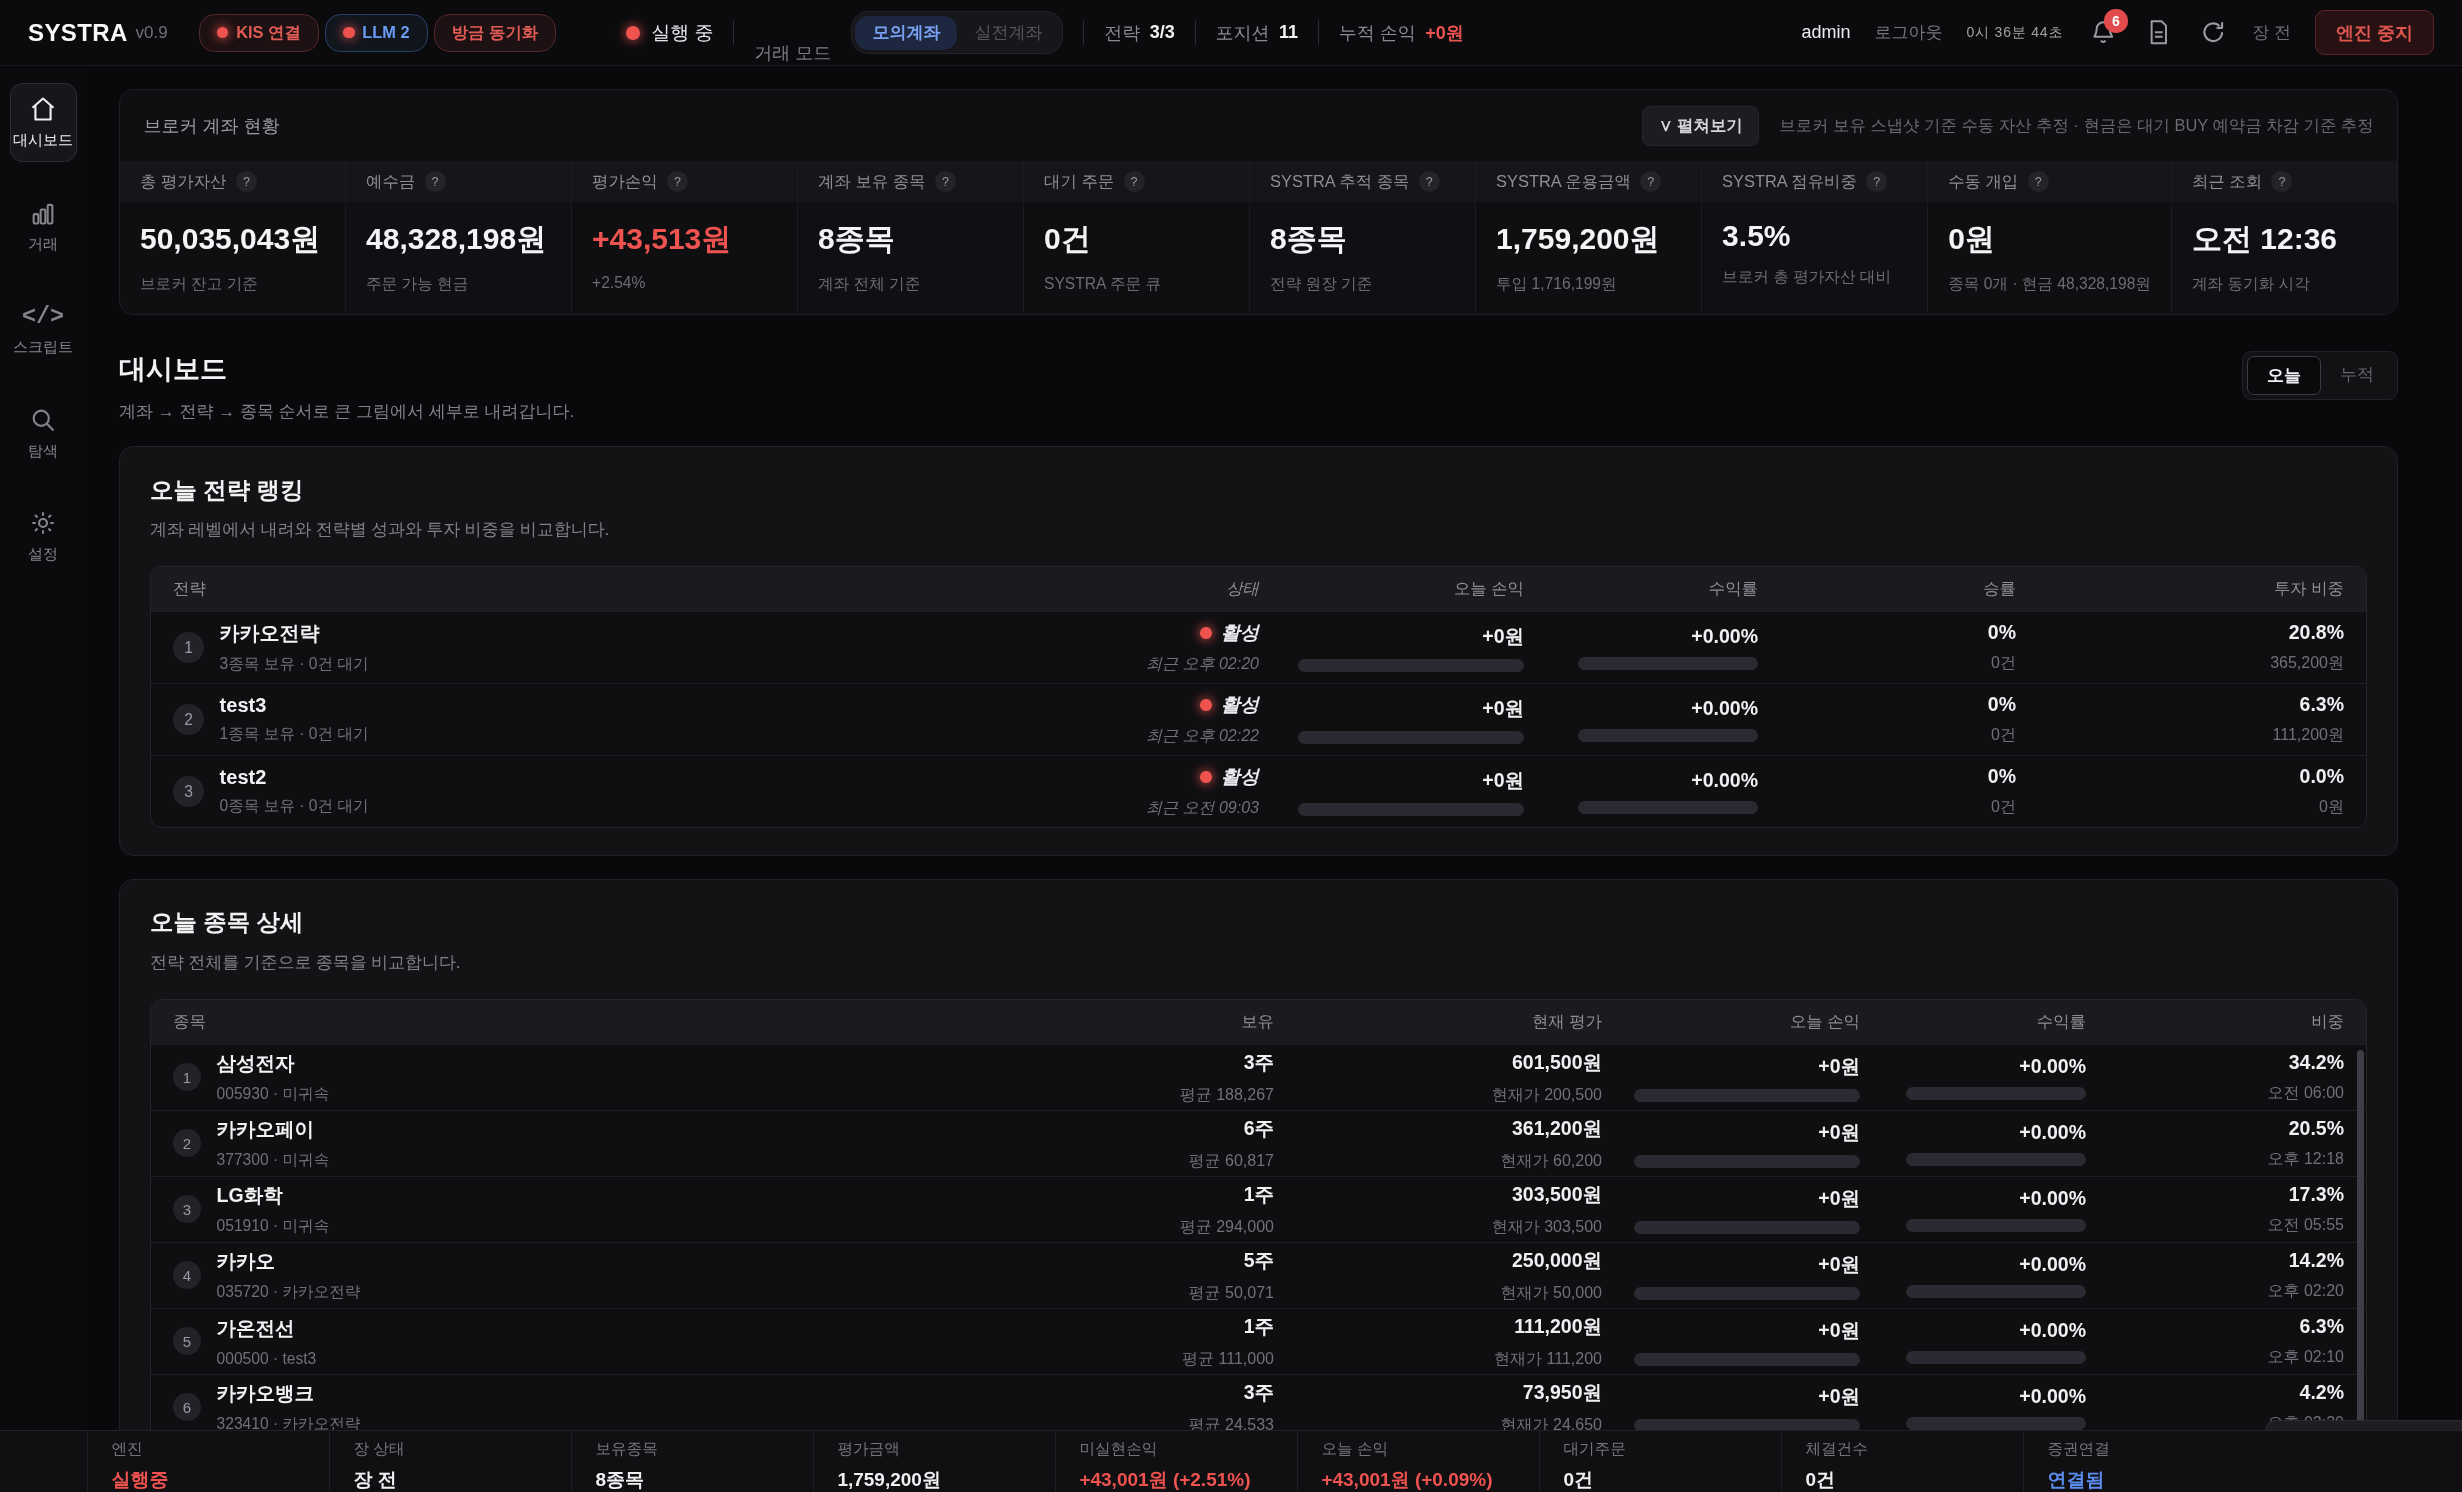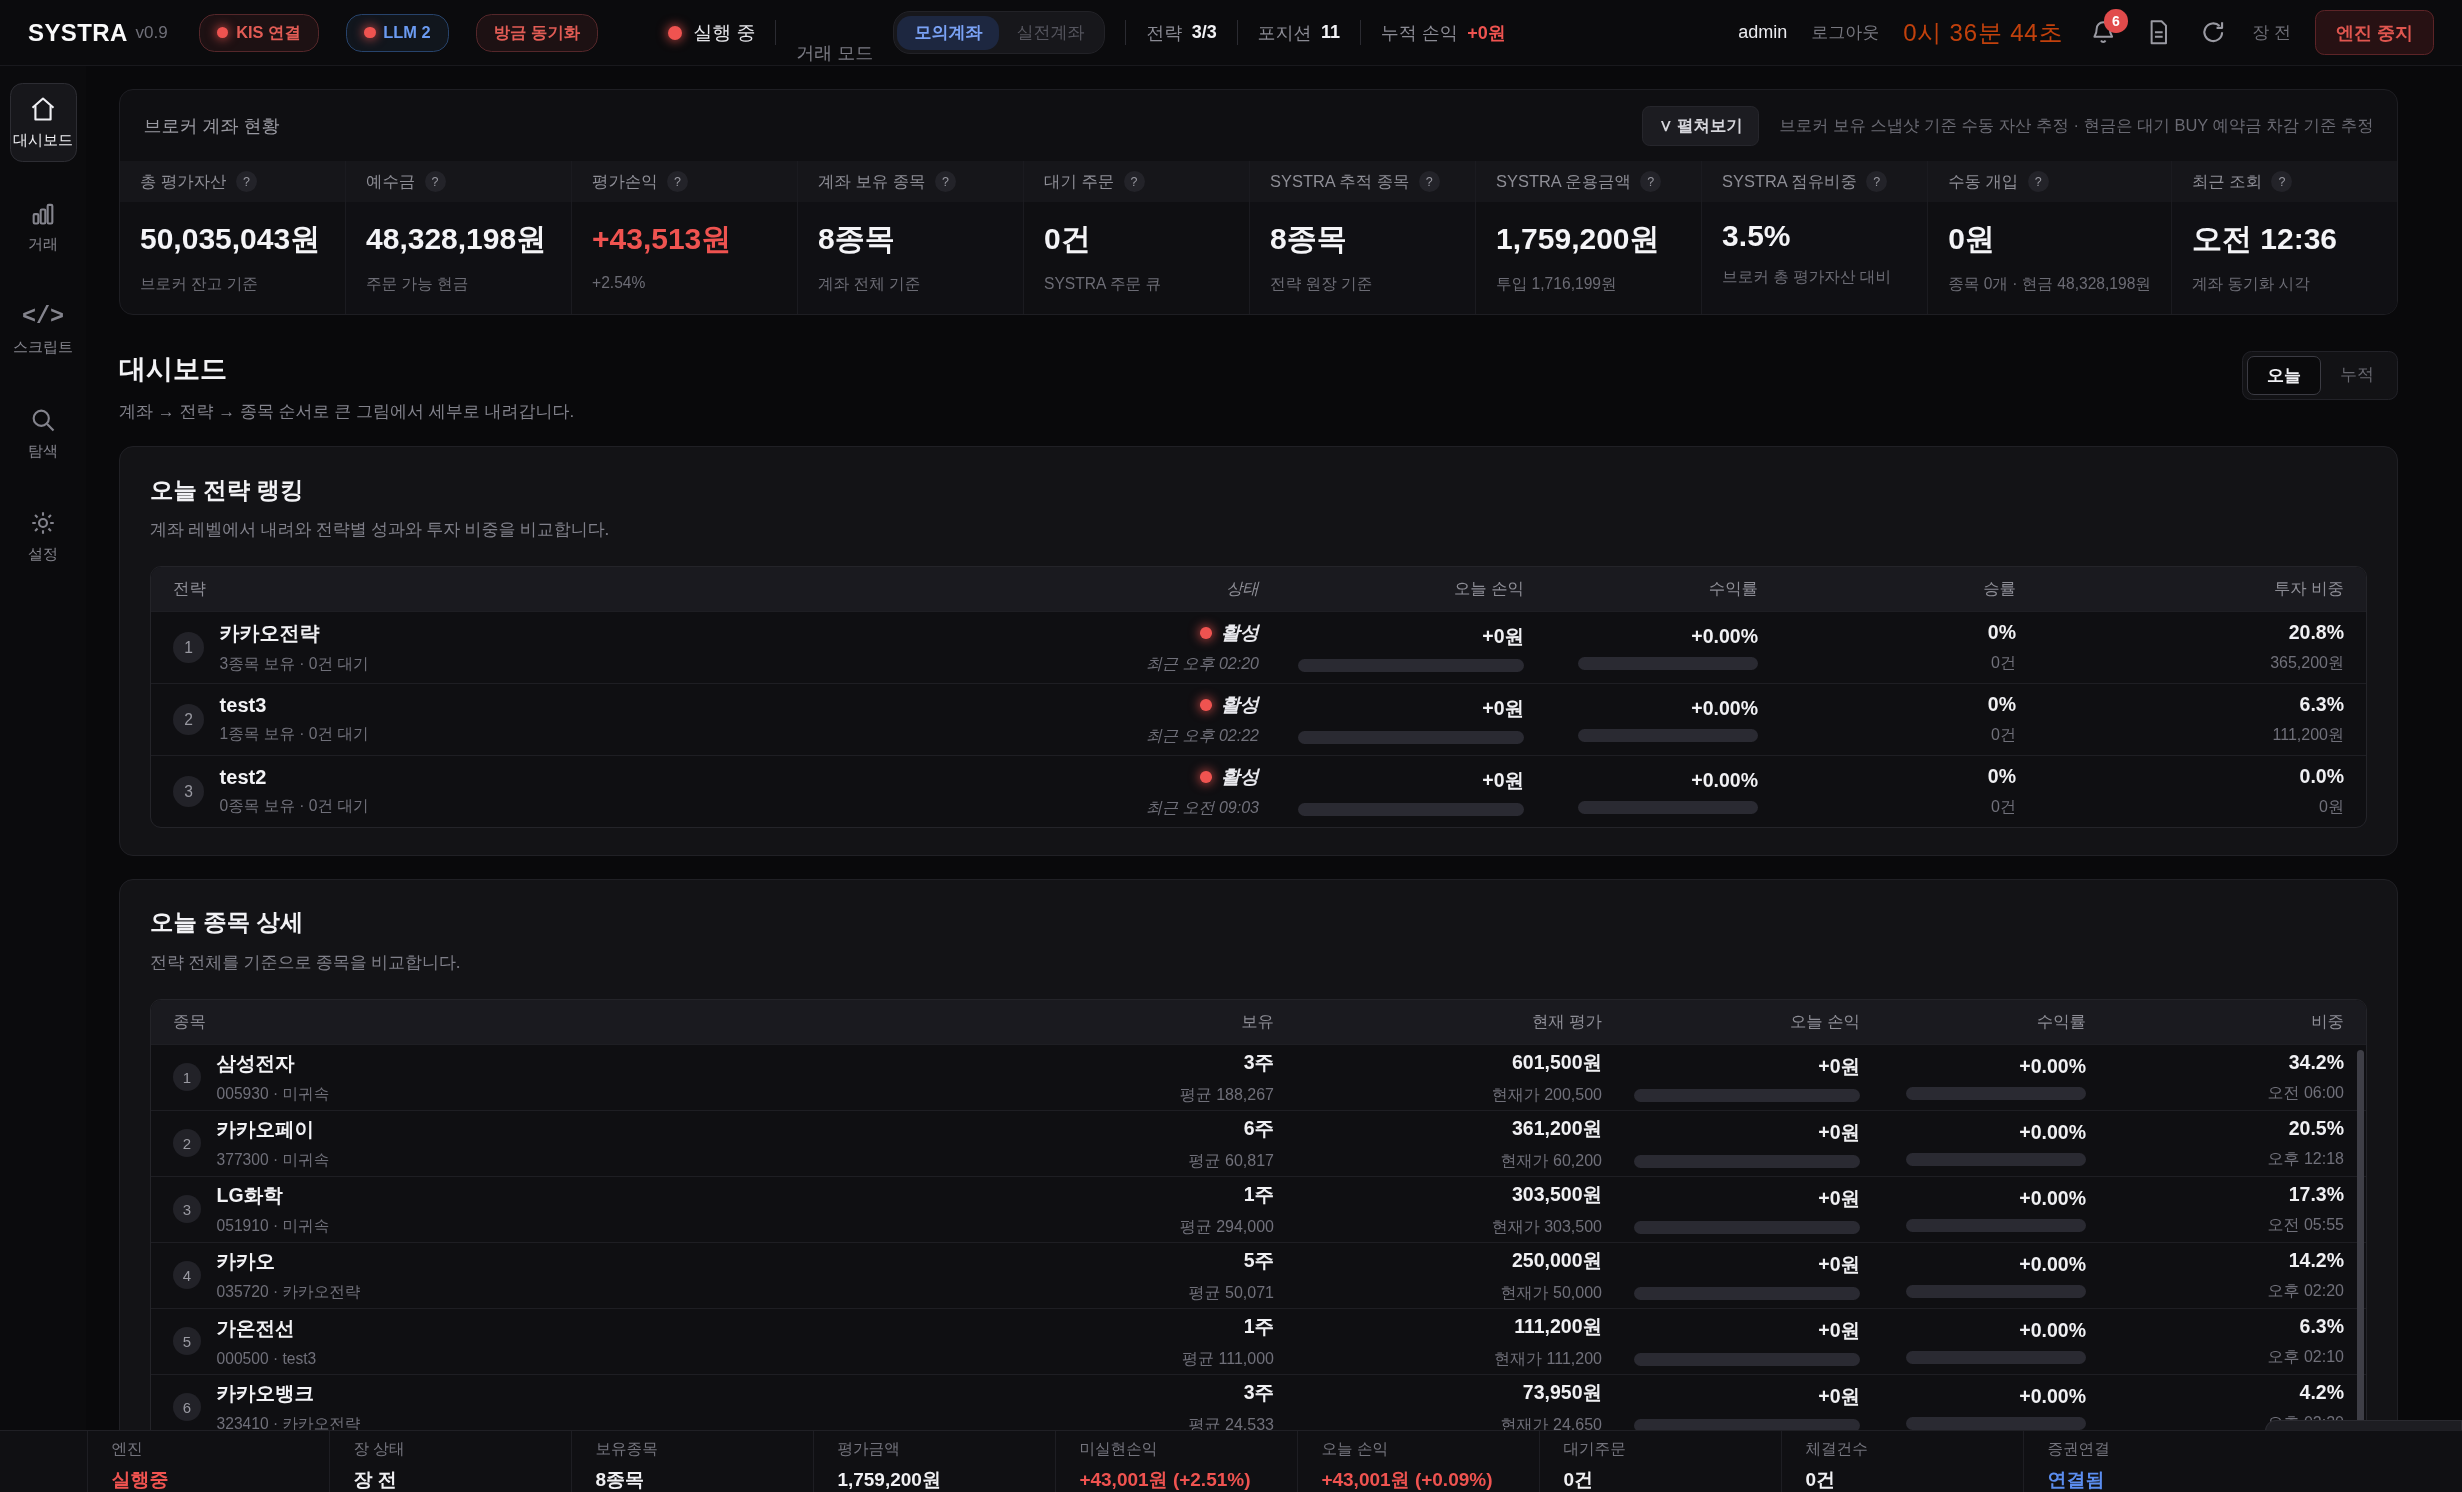--- a/index.html
+++ b/index.html
@@ -4,40 +4,40 @@
 <style>
   * { margin:0; padding:0; box-sizing:border-box; }
   html,body { width:2462px; height:1493px; background:#09090b; overflow:hidden;
     font-family:"Liberation Sans","DejaVu Sans",sans-serif; color:#e8e8ec; }
 
   
   .header { position:absolute; left:0; top:0; width:2462px; height:66px; background:#0b0b0d;
     border-bottom:0.8px solid #19191d; display:flex; align-items:center; padding:0 28px; z-index:50; }
   .brand { font-size:24px; font-weight:bold; color:#fafafa; letter-spacing:0.4px; }
   .version { font-size:17px; color:#6f6f78; margin-left:7.8px; }
-  .badges { display:flex; gap:27px; margin-left:31px; }
+  .badges { display:flex; gap:6px; margin-left:31px; }
   .badge { display:flex; align-items:center; gap:7.8px; font-size:16.4px; font-weight:bold;
     padding:7px 17px; border-radius:15.6px; }
   .badge.red { color:#e25c55; border:0.8px solid #55272a; background:#1d1113; }
   .badge.blue { color:#6b9bf2; border:0.8px solid #27436b; background:#11161d; }
   .dot { width:11.7px; height:11.7px; border-radius:50%; background:#ef5350; box-shadow:0 0 9.4px 2.3px rgba(239,83,80,.55); }
   .hdr-center { display:flex; align-items:center; gap:20px; margin-left:70px; }
   .hdr-center .txt { font-size:18px; color:#e8e8ec; }
   .hdr-center .muted { color:#7c7c85;margin-top:40px; }
   .vsep { width:0.8px; height:25px; background:#2b2b31; }
   .mode-pill { display:flex; background:#17171b; border:0.8px solid #222227; border-radius:17px; padding:3.1px; }
   .mode-opt { font-size:17px; padding:5.5px 17px; border-radius:14px; color:#55555e; }
   .mode-opt.active { background:#1d2740; color:#7aa2f5; font-weight:bold; }
   .kv { font-size:18px; color:#8b8b94; display:flex; gap:9.4px; align-items:center;}
   .kv b { color:#f2f2f5; font-weight:bold; }
   .kv .red { color:#ef5350; font-weight:bold; }
   .hdr-right { margin-left:auto; display:flex; align-items:center; gap:24px; }
   .hdr-right .user { font-size:18px; color:#ececf0; }
   .hdr-right .link { font-size:17px; color:#77777f; }
-  .hdr-right .uptime { font-size:24px; color:#c2410c; letter-spacing:0.8px; }
+  .hdr-right .uptime { font-size:14px; color:#a3a3a3; letter-spacing:0.8px; }
   .icon-btn { position:relative; width:31px; height:31px; display:flex; align-items:center; justify-content:center; color:#9a9aa2; }
   .icon-btn svg { width:26.5px; height:26.5px; }
   .notif-badge { position:absolute; top:-7.8px; right:-9.4px; background:#e14b4b; color:#fff; font-size:14px; font-weight:bold;
     min-width:23.4px; height:23.4px; border-radius:11.7px; display:flex; align-items:center; justify-content:center; }
   .phase { font-size:17px; color:#6e6e76; }
   .stop-btn { font-size:18px; font-weight:bold; color:#e0564f; background:#271113; border:0.8px solid #5d2427;
     border-radius:9.4px; padding:9.4px 20px; }
 
   
   .sidebar { position:absolute; left:0; top:66px; width:86px; bottom:62px; background:#0b0b0d; display:flex;

